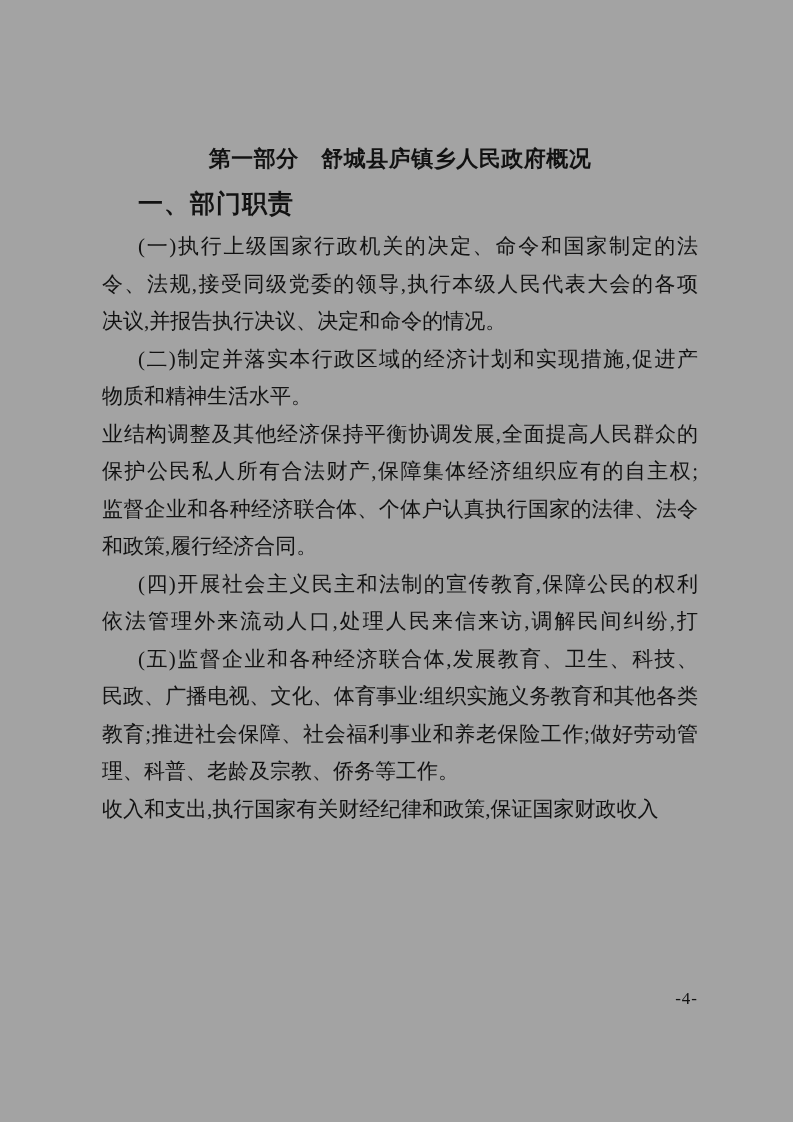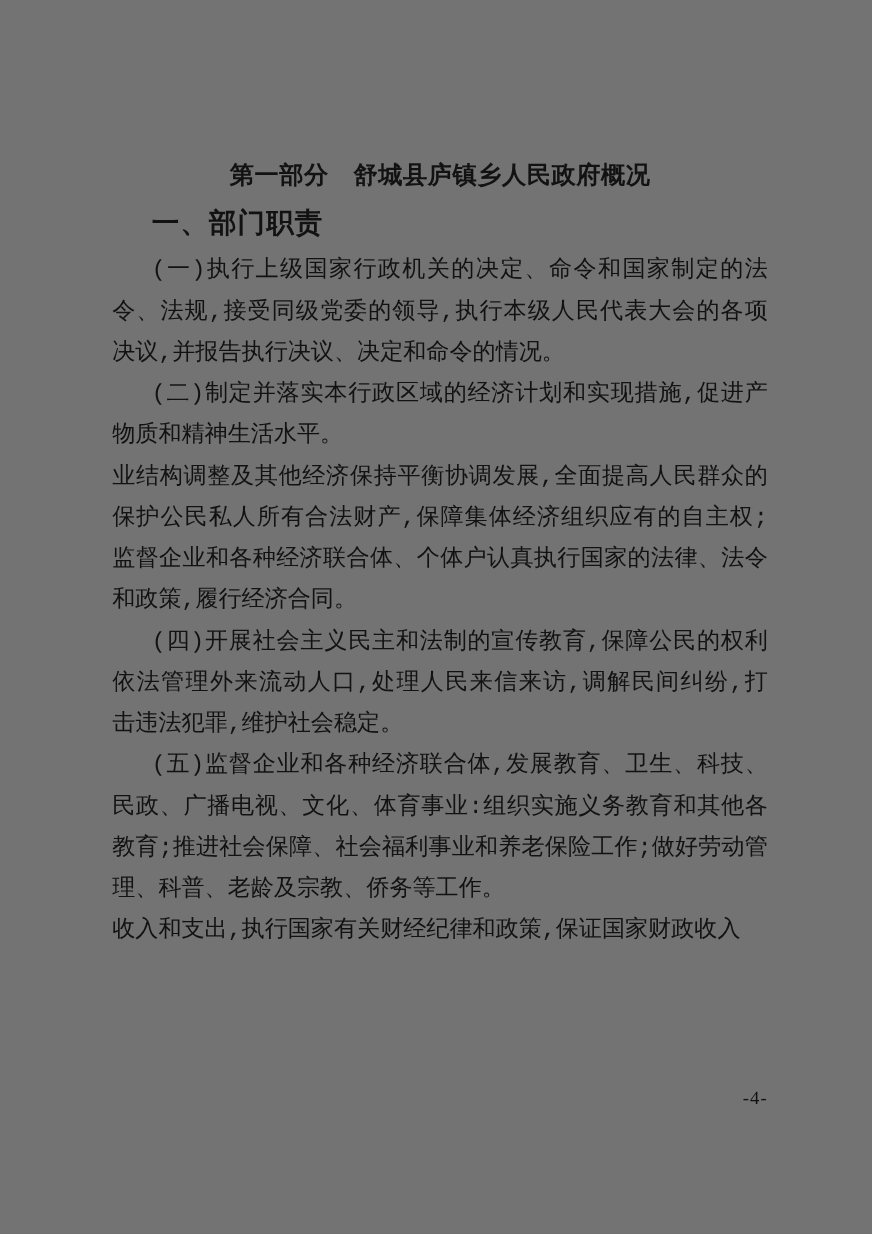--- a/index.html
+++ b/index.html
@@ -6,21 +6,21 @@
   html, body { background: #ffffff; }
   body {
     width: 793px;
     height: 1122px;
     font-family: "Liberation Serif", "DejaVu Serif", serif;
   }
   .page {
     position: relative;
     width: 793px;
     height: 1122px;
-    background: #737373;
+    background: #a3a3a3;
     color: #121212;
     overflow: hidden;
   }
   .content {
     padding: 0 95px 0 102px; 
   }
   .doc-title {
     margin-top: 144px;
     font-size: 22px;
     line-height: 30px;
@@ -33,21 +33,20 @@
     margin-top: 14px;
     padding-left: 36px;
     font-size: 25px;
     line-height: 30px;
     font-weight: bold;
     font-family: "Liberation Sans", "DejaVu Sans", sans-serif;
     letter-spacing: 1px;
   }
   .body-text {
     margin-top: 10px;
-    font-family: Liberation Mono, monospace;
   }
   .para { margin: 0; }
   .line {
     font-size: 21px;
     height: 37.5px;
     line-height: 37.5px;
     text-align: justify;
     text-align-last: justify;
     overflow: hidden;
   }
@@ -82,21 +81,20 @@
           <div class="line">业结构调整及其他经济保持平衡协调发展,全面提高人民群众的</div>
         </div>
         <div class="para">
           <div class="line">保护公民私人所有合法财产,保障集体经济组织应有的自主权;</div>
           <div class="line">监督企业和各种经济联合体、个体户认真执行国家的法律、法令</div>
           <div class="line last">和政策,履行经济合同。</div>
         </div>
         <div class="para">
           <div class="line first">(四)开展社会主义民主和法制的宣传教育,保障公民的权利</div>
           <div class="line">依法管理外来流动人口,处理人民来信来访,调解民间纠纷,打</div>
-          <div class="line last">击违法犯罪,维护社会稳定。</div>
         </div>
         <div class="para">
           <div class="line first">(五)监督企业和各种经济联合体,发展教育、卫生、科技、</div>
           <div class="line">民政、广播电视、文化、体育事业:组织实施义务教育和其他各类</div>
           <div class="line">教育;推进社会保障、社会福利事业和养老保险工作;做好劳动管</div>
           <div class="line last">理、科普、老龄及宗教、侨务等工作。</div>
         </div>
         <div class="para">
           <div class="line last">收入和支出,执行国家有关财经纪律和政策,保证国家财政收入</div>
         </div>

